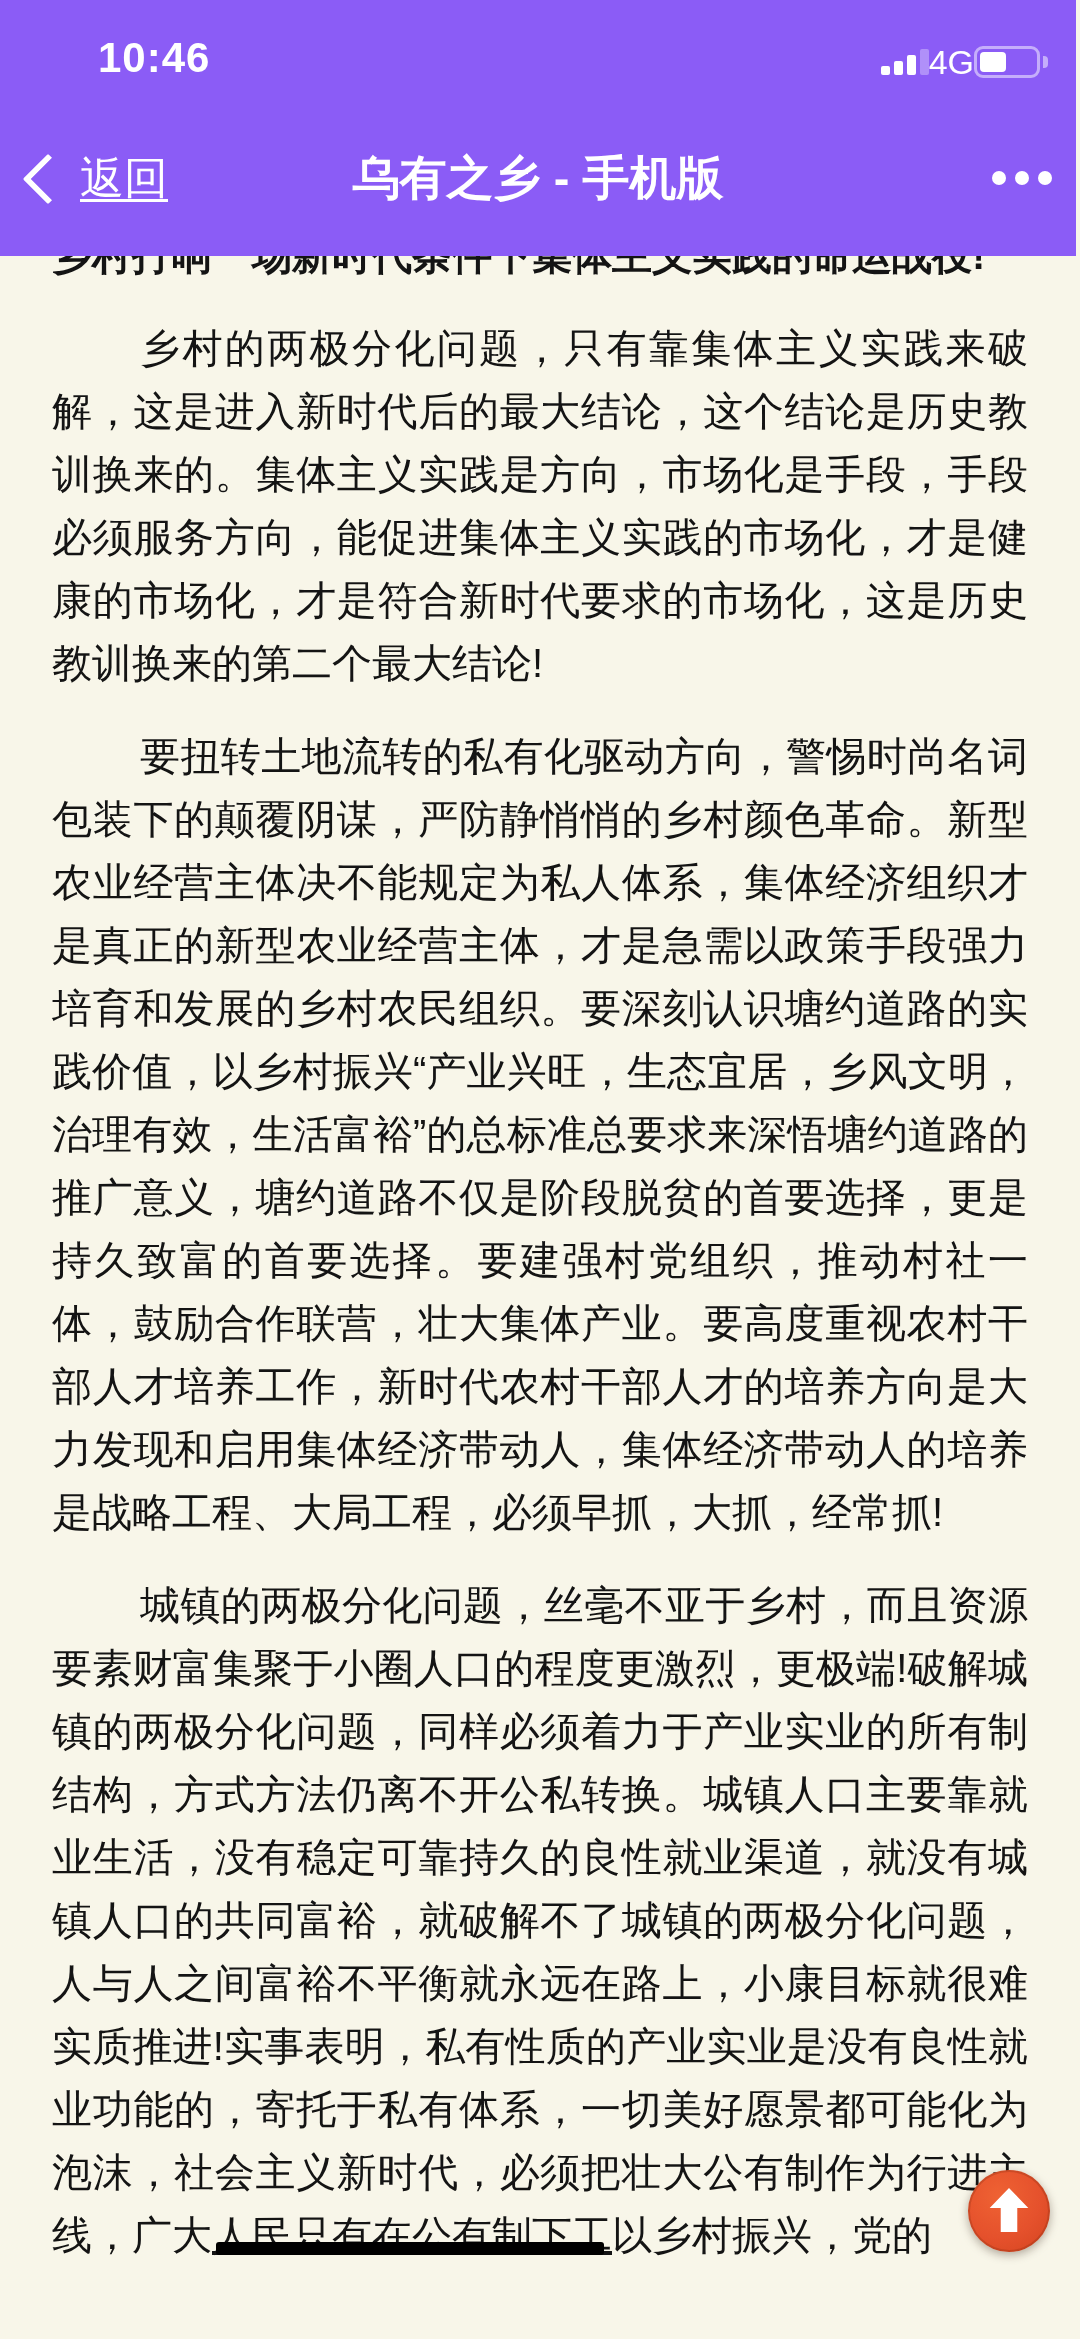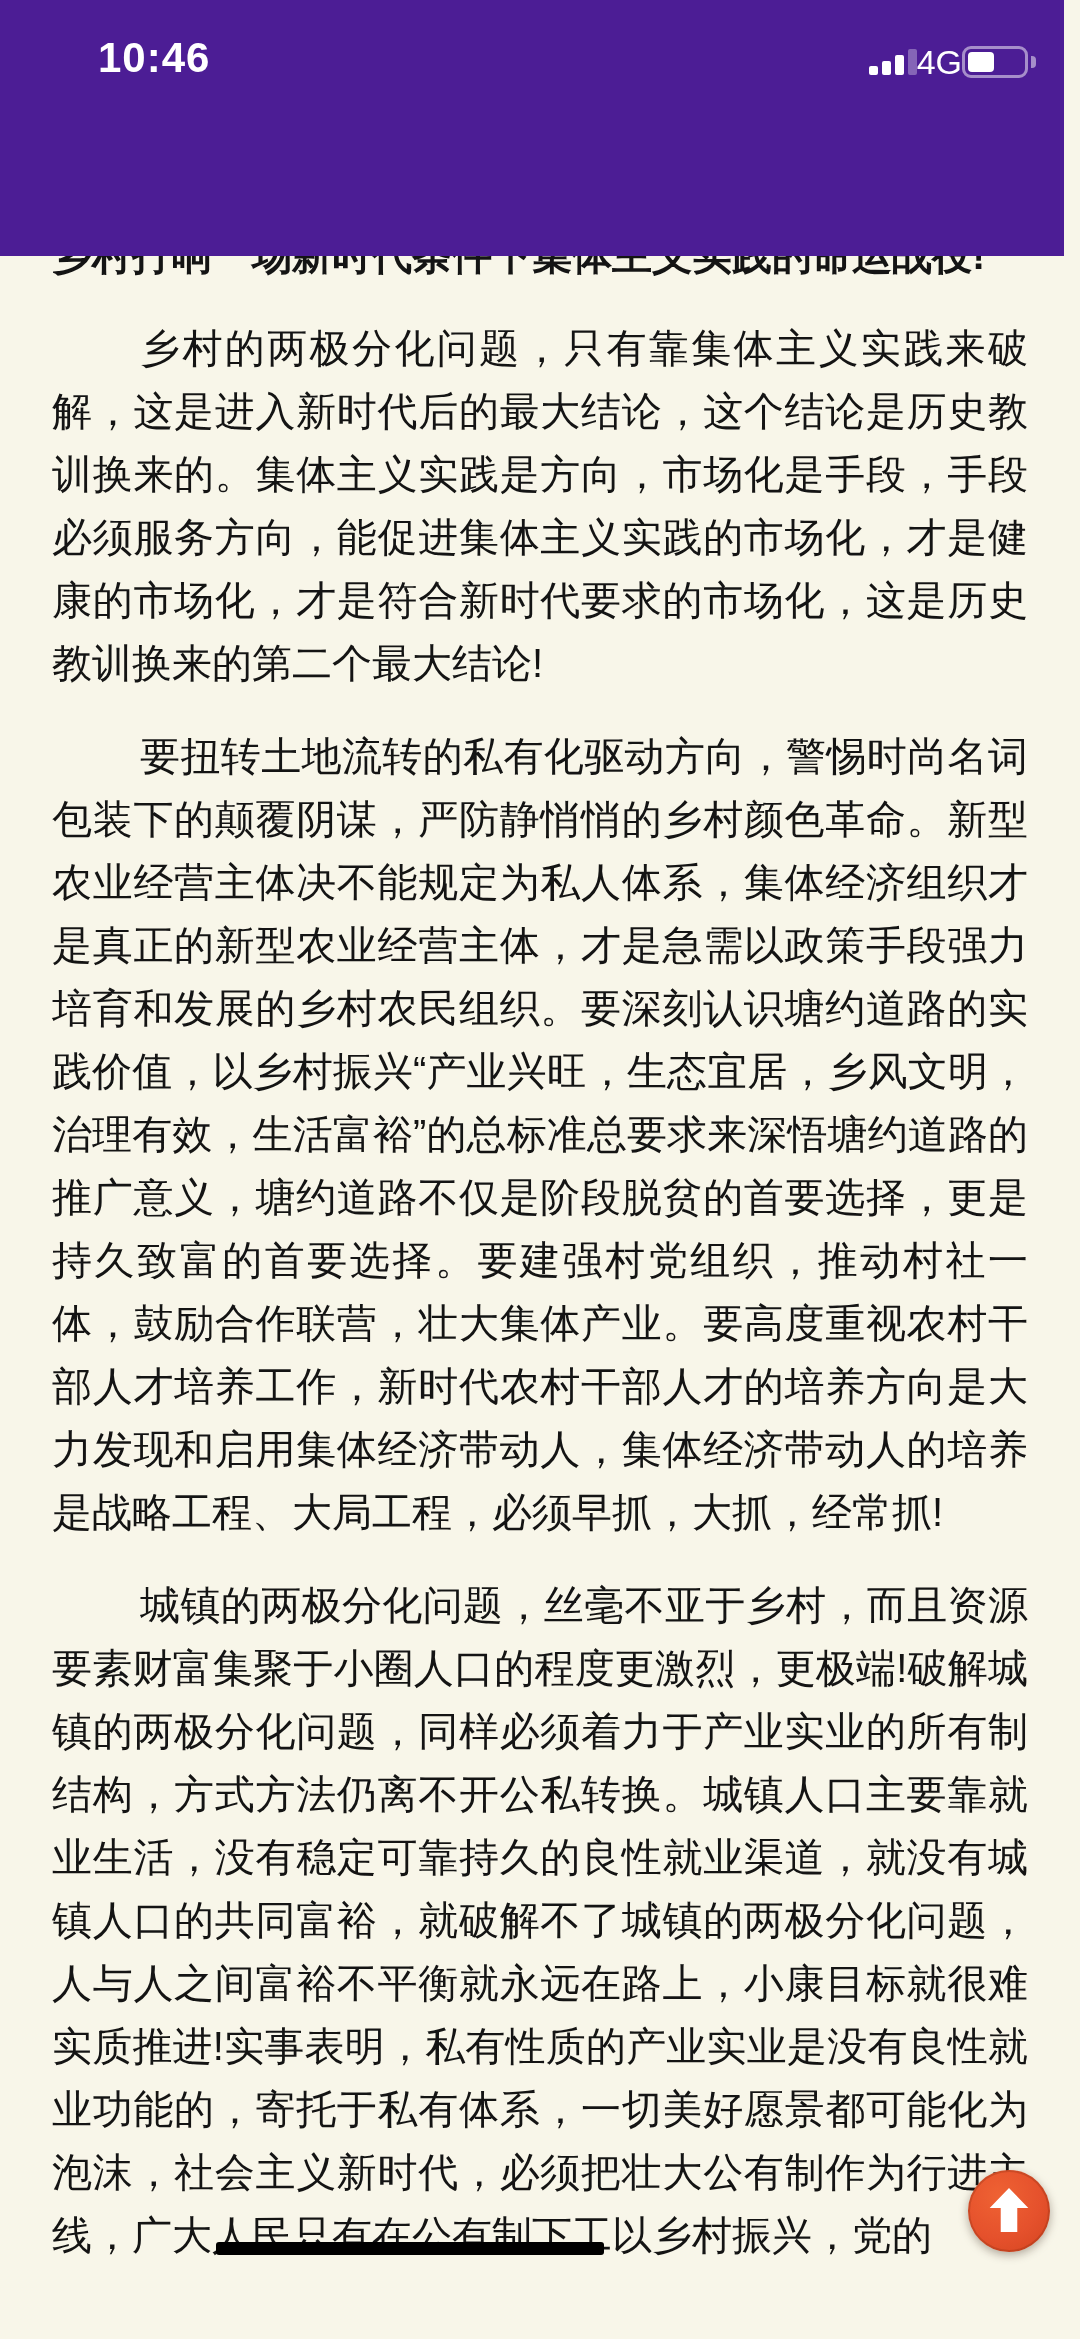--- a/index.html
+++ b/index.html
@@ -6,22 +6,22 @@
   body{
     width:1080px;height:2339px;
     position:relative;overflow:hidden;
     background:#f8f6e9;
     font-family:"Liberation Sans","DejaVu Sans",sans-serif;
     -webkit-font-smoothing:antialiased;
   }
 
   
   .chrome{
-    position:absolute;top:0;left:0;right:16px;height:256px;
-    background:#4c1d95;color:#ffffff;z-index:10;
+    position:absolute;top:0;left:0;right:4px;height:256px;
+    background:#8b5cf6;color:#ffffff;z-index:10;
   }
   .status-row{
     position:absolute;top:0;left:0;right:0;height:100px;
   }
   .status-time{
     position:absolute;left:98px;top:34px;
     font-size:42px;font-weight:700;letter-spacing:1px;color:#fff;
   }
   .status-right{
     position:absolute;right:36px;top:44px;
@@ -79,21 +79,21 @@
     padding:0 52px;color:#141414;
     font-size:40px;line-height:63px;
     text-align:justify;
   }
   .article h2{
     margin:0 0 30px 0;font-size:40px;line-height:63px;font-weight:700;
     text-align:left;
   }
   .article p{margin:0 0 30px 0;text-indent:88px;}
 
-  .strike{position:relative;}
+  .strike{position:relative;text-decoration:underline;}
   .strike::after{
     content:"";position:absolute;left:1%;right:2%;bottom:2px;height:13px;
     background:#000;border-radius:3px;
   }
 
   
   .fab{
     position:absolute;left:968px;top:2170px;width:82px;height:82px;
     border-radius:50%;z-index:20;cursor:pointer;
     background:radial-gradient(circle at 38% 32%, #ef6233 0%, #e5512c 55%, #d3431f 100%);
@@ -121,20 +121,34 @@
       </div>
       <div class="net-label">4G</div>
       <div class="battery">
         <span class="shell"></span>
           <span class="charge"></span>
           <span class="nub"></span>
       </div>
     </div>
   </div>
 
+  <div class="nav-row">
+    <div class="back-button">
+      <span class="chevron"></span>
+      <span class="back-label">返回</span>
+    </div>
+    <div class="nav-title">乌有之乡 - 手机版</div>
+    <div class="more-button">
+      <span class="dots">
+          <i></i>
+          <i></i>
+          <i></i>
+        </span>
+    </div>
+  </div>
 </div>
 
 <div class="article">
   <h2>乡村打响一场新时代条件下集体主义实践的命运战役!</h2>
   <p>乡村的两极分化问题，只有靠集体主义实践来破解，这是进入新时代后的最大结论，这个结论是历史教训换来的。集体主义实践是方向，市场化是手段，手段必须服务方向，能促进集体主义实践的市场化，才是健康的市场化，才是符合新时代要求的市场化，这是历史教训换来的第二个最大结论!</p>
   <p>要扭转土地流转的私有化驱动方向，警惕时尚名词包装下的颠覆阴谋，严防静悄悄的乡村颜色革命。新型农业经营主体决不能规定为私人体系，集体经济组织才是真正的新型农业经营主体，才是急需以政策手段强力培育和发展的乡村农民组织。要深刻认识塘约道路的实践价值，以乡村振兴“产业兴旺，生态宜居，乡风文明，治理有效，生活富裕”的总标准总要求来深悟塘约道路的推广意义，塘约道路不仅是阶段脱贫的首要选择，更是持久致富的首要选择。要建强村党组织，推动村社一体，鼓励合作联营，壮大集体产业。要高度重视农村干部人才培养工作，新时代农村干部人才的培养方向是大力发现和启用集体经济带动人，集体经济带动人的培养是战略工程、大局工程，必须早抓，大抓，经常抓!</p>
   <p><span>城镇的两极分化问题，丝毫不亚于乡村，而且资源要素财富集聚于小圈人口的程度更激烈，更极端!破解城镇的两极分化问题，同样必须着力于产业实业的所有制结构，方式方法仍离不开公私转换。城镇人口主要靠就业生活，没有稳定可靠持久的良性就业渠道，就没有城镇人口的共同富裕，就破解不了城镇的两极分化问题，人与人之间富裕不平衡就永远在路上，小康目标就很难实质推进!实事表明，私有性质的产业实业是没有良性就业功能的，寄托于私有体系，一切美好愿景都可能化为泡沫，社会主义新时代，必须把壮大公有制作为行进主线，广大</span><span class="strike">人民只有在公有制下工</span><span>以乡村振兴，党的</span></p>
 </div>
 
 <div class="fab">

